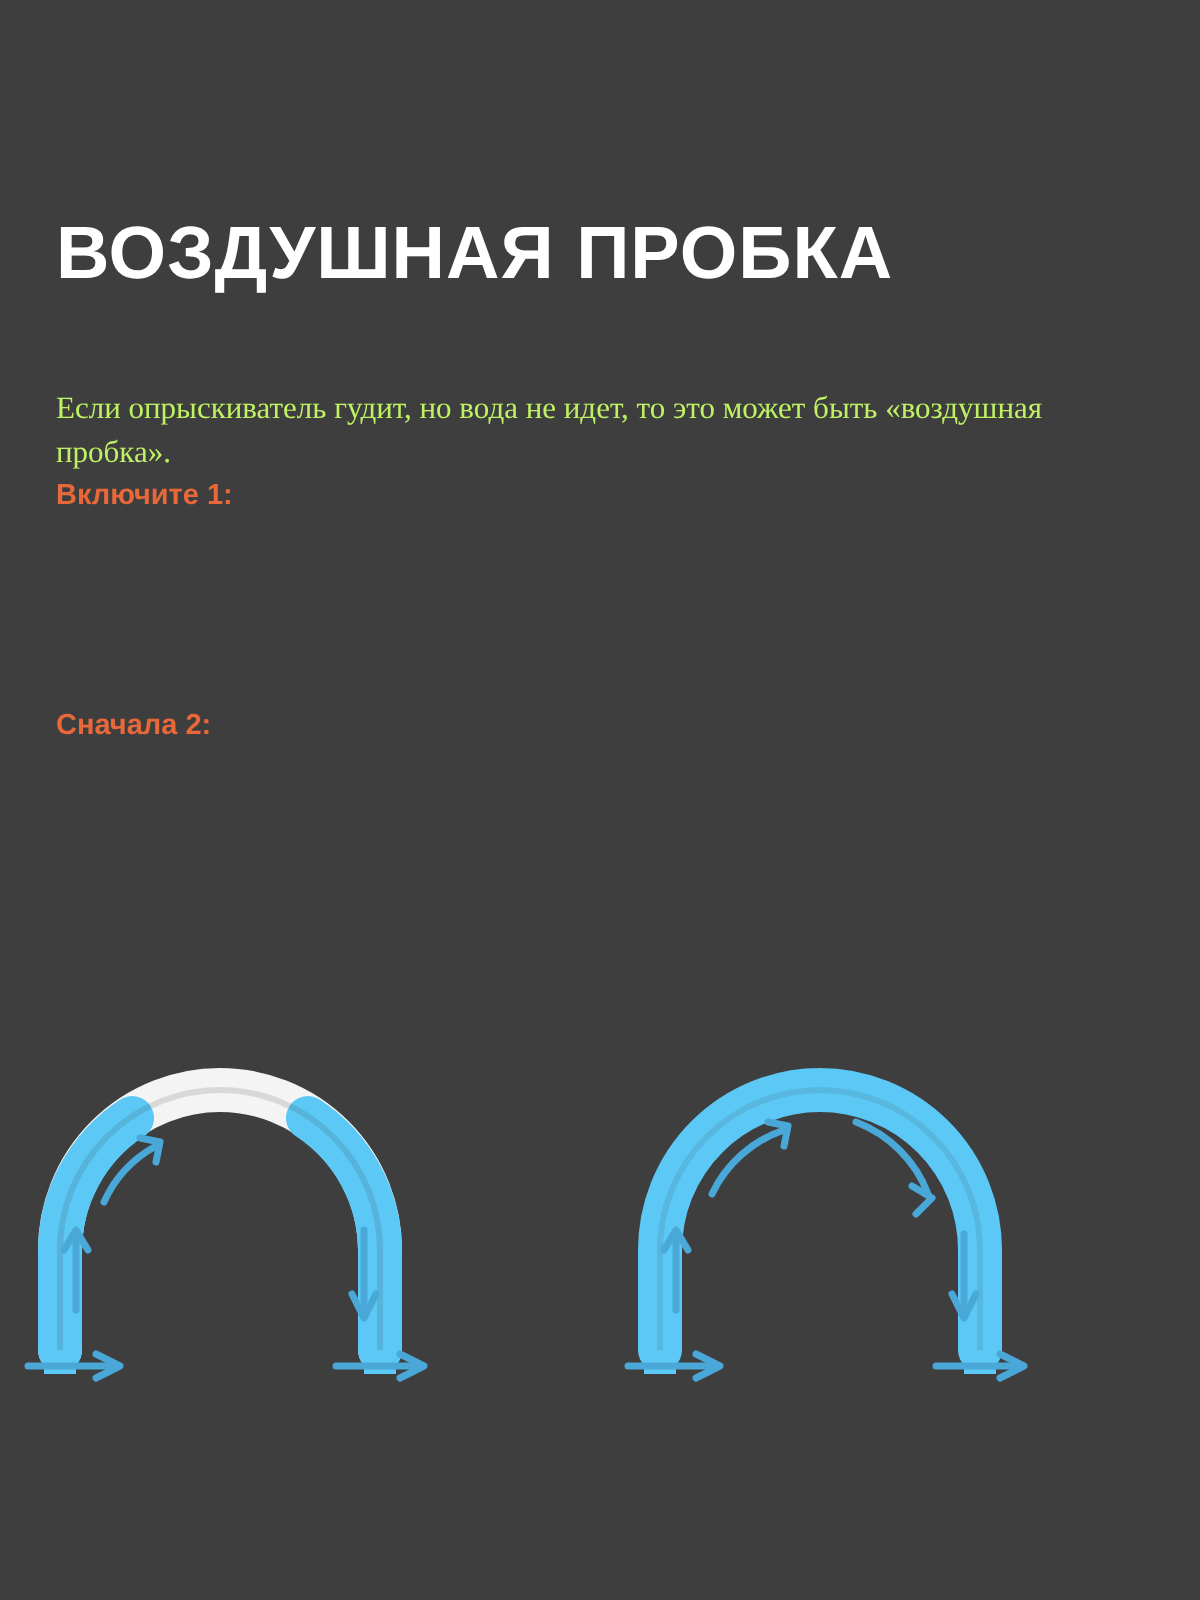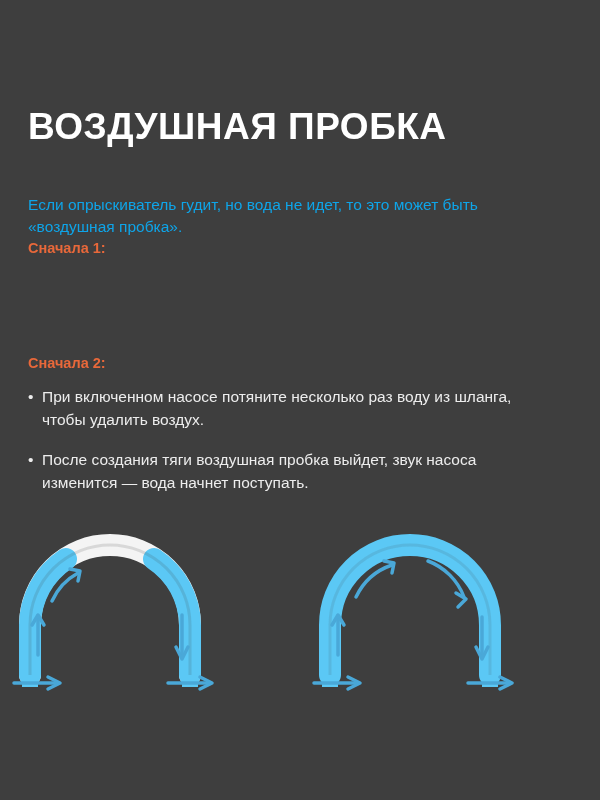--- a/index.html
+++ b/index.html
@@ -32,21 +32,22 @@
     color: #ffffff;
     margin: 0;
   }
   .intro {
     position: absolute;
     top: 178px;
     left: 28px;
     width: 510px;
     font-size: 15.5px;
     line-height: 1.45;
-    color: #0ea5e9;
+    color: #bef264;
+    font-family: Liberation Serif, serif;
   }
   .sec1-head {
     position: absolute;
     top: 240px;
     left: 28px;
     font-size: 14.5px;
     font-weight: bold;
     color: #e8683a;
   }
   .sec1-body {
@@ -103,27 +104,23 @@
 </style>
 </head>
 <body>
 
 <div class="page">
 
   <h1 class="title">ВОЗДУШНАЯ ПРОБКА</h1>
 
   <p class="intro">Если опрыскиватель гудит, но вода не идет, то это может быть «воздушная пробка».</p>
 
-  <div class="sec1-head">Сначала 1:</div>
+  <div class="sec1-head">Включите 1:</div>
 
   <div class="sec2-head">Сначала 2:</div>
-  <ul class="bullets">
-    <li>При включенном насосе потяните несколько раз воду из шланга, чтобы удалить воздух.</li>
-    <li>После создания тяги воздушная пробка выйдет, звук насоса изменится — вода начнет поступать.</li>
-  </ul>
 
   <div class="figure">
     <svg width="600" height="200" viewBox="0 0 600 200" xmlns="http://www.w3.org/2000/svg">
 
       <g>
 
         <path d="M30,170 L30,120 A80,80 0 0 1 190,120 L190,170" fill="none" stroke="#f4f4f4" stroke-width="22" stroke-linecap="round"></path>
 
         <path d="M30,170 L30,120 A80,80 0 0 1 66,54" fill="none" stroke="#5bc8f5" stroke-width="22" stroke-linecap="round"></path>
         <path d="M154,54 A80,80 0 0 1 190,120 L190,170" fill="none" stroke="#5bc8f5" stroke-width="22" stroke-linecap="round"></path>

